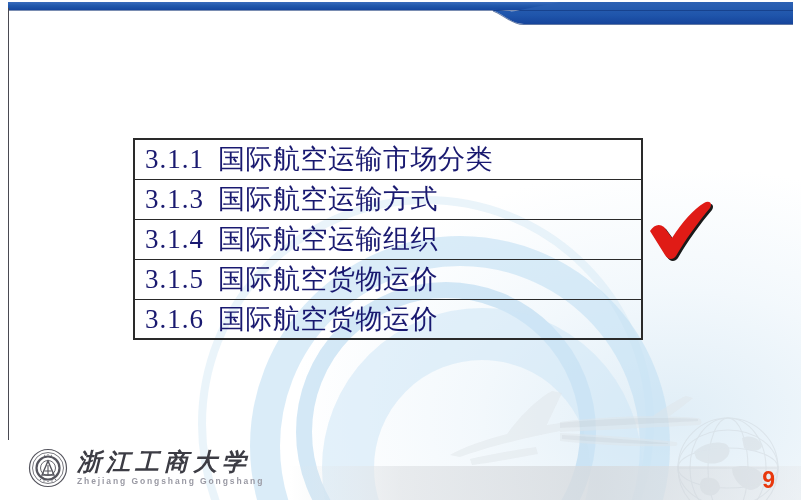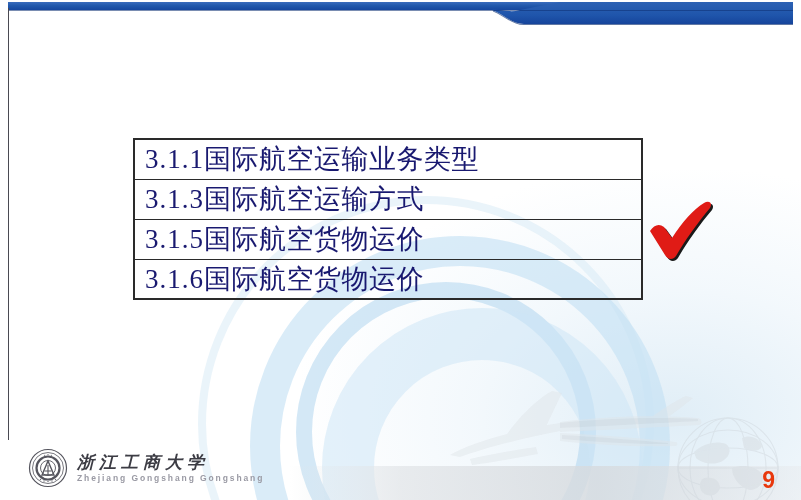--- a/index.html
+++ b/index.html
@@ -130,20 +130,21 @@
     font-weight: 400;
     line-height: 38px;
     white-space: nowrap;
     letter-spacing: 0.5px;
   }
   .topics-table tr:first-child td { border-top-width: 2px; }
   .topics-table tr:last-child td  { border-bottom-width: 2px; }
   .topics-table td { border-left-width: 2px; border-right-width: 2px; }
   .num {
     letter-spacing: 1px;
+    margin-right: 14px;
   }
 
   
   .checkmark {
     position: absolute;
     left: 648px;
     top: 200px;
     width: 72px;
     height: 64px;
   }
@@ -165,21 +166,21 @@
     flex: 0 0 40px;
   }
   .logo-text {
     display: flex;
     flex-direction: column;
     justify-content: center;
     line-height: 1;
   }
   .logo-cn {
     font-family: "Liberation Serif", "DejaVu Serif", serif;
-    font-size: 17px;
+    font-size: 24px;
     font-weight: 700;
     color: #3c3c44;
     letter-spacing: 5px;
     font-style: italic;
     white-space: nowrap;
   }
   .logo-en {
     margin-top: 3px;
     font-family: "Liberation Sans", "DejaVu Sans", sans-serif;
     font-size: 8.5px;
@@ -267,24 +268,27 @@
 
     <path d="M793,24 L524,24 C513,24 504,15 493,10.5 L493,11.6 C504,16.2 513,25.1 524,25.1 L793,25.1 Z" fill="#0c2f73" opacity="0.65"></path>
     <rect x="8" y="10" width="785" height="1" fill="#0c2f73" opacity="0.55"></rect>
   </svg>
 
   <div class="left-rule"></div>
 
   <table class="topics-table">
     <tbody>
       <tr>
-        <td><span class="num">3.1.1</span><span>国际航空运输业务类型</span></td>
+        <td><span class="num">3.1.1</span><span>国际航空运输市场分类</span></td>
       </tr>
       <tr>
         <td><span class="num">3.1.3</span><span>国际航空运输方式</span></td>
+      </tr>
+      <tr>
+        <td><span class="num">3.1.4</span><span>国际航空运输组织</span></td>
       </tr>
       <tr>
         <td><span class="num">3.1.5</span><span>国际航空货物运价</span></td>
       </tr>
       <tr>
         <td><span class="num">3.1.6</span><span>国际航空货物运价</span></td>
       </tr>
     </tbody>
   </table>
 

